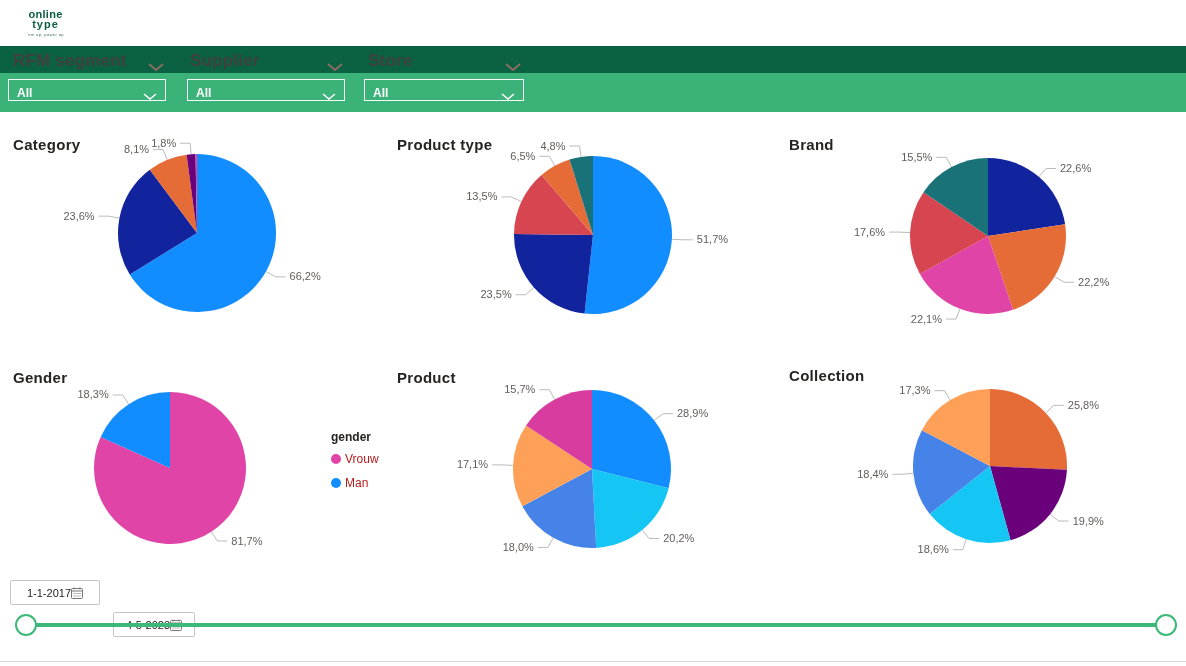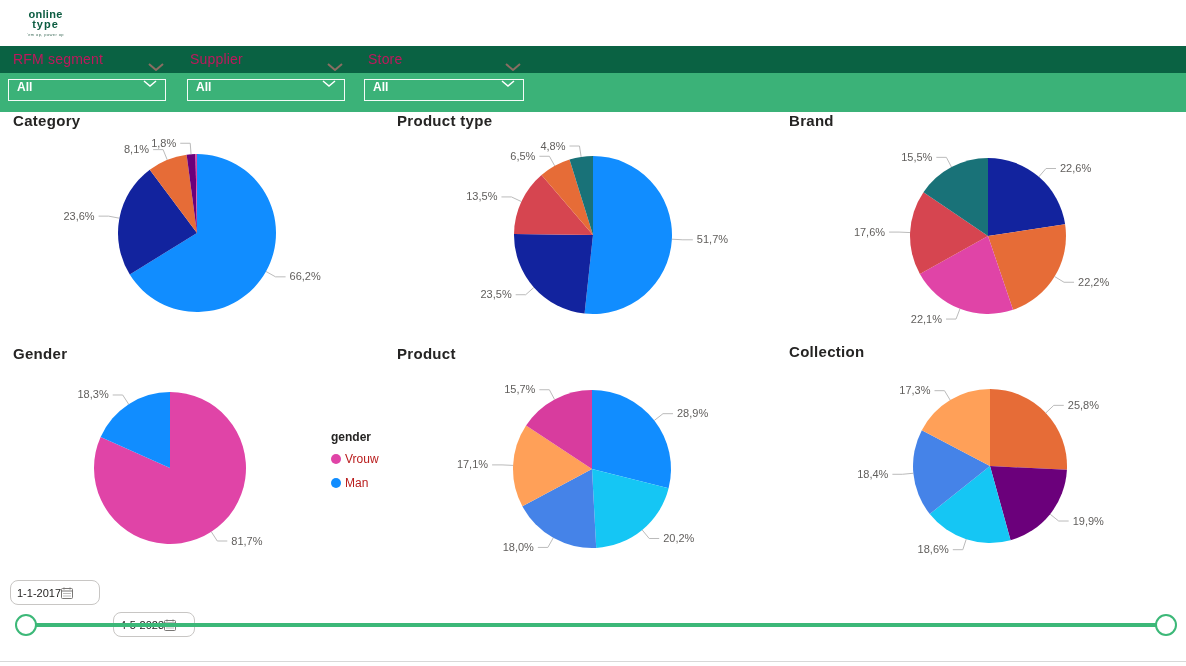--- a/index.html
+++ b/index.html
@@ -9,41 +9,41 @@
 
   
   .logo { position:absolute; left:27px; top:9px; text-align:center; color:#0C5C41; font-weight:bold; }
   .logo .l1 { font-size:11px; letter-spacing:0.3px; line-height:10px; }
   .logo .l2 { font-size:11px; letter-spacing:1px; line-height:10px; }
   .logo .tag { font-size:4px; font-weight:normal; letter-spacing:0.4px; margin-top:3px; color:#44705f; white-space:nowrap; }
 
   
   .bar-dark { position:absolute; left:0; top:46px; width:1186px; height:27px; background:#0A6243; }
   .bar-green { position:absolute; left:0; top:73px; width:1186px; height:39px; background:#3BB278; }
-  .flabel { position:absolute; top:51px; color:#be185d; font-size:14px; font-weight:normal; letter-spacing:0.2px; }
+  .flabel { position:absolute; top:51px; color:#404040; font-size:17px; font-weight:bold; letter-spacing:0.2px; }
   .fchev { position:absolute; top:57px; color:#8A6D62; }
   .dropdown { position:absolute; top:79px; height:22px; border:1px solid rgba(255,255,255,0.95);
-              display:flex; align-items:flex-start; justify-content:space-between; padding:0 8px; cursor:pointer;gap:21px; }
+              display:flex; align-items:flex-end; justify-content:space-between; padding:0 8px; cursor:pointer;gap:21px; }
   .dropdown .val { color:#fff; font-size:12px; font-weight:bold; }
   .dropdown .dchev { color:#fff; display:flex; }
 
   
-  .chart-title { position:absolute; color:#252423; font-size:15px; font-weight:bold; letter-spacing:0.3px; }
+  .chart-title { position:absolute; color:#252423; font-size:15px; font-weight:bold; letter-spacing:0.3px;margin-top:24px; }
 
   .chart-svg { position:absolute; }
 
   
   .legend { position:absolute; left:331px; top:430px; }
   .legend .ltitle { font-size:12px; font-weight:bold; color:#252423; margin-bottom:8px; }
   .legend .litem { display:flex; align-items:center; margin-bottom:10px; font-size:12px; color:#b91c1c; }
   .legend .dot { width:10px; height:10px; border-radius:50%; margin-right:4px; }
 
   
-  .datebox { position:absolute; top:580px; height:25px; background:#fff; border:1px solid #C8C6C4; border-radius:8px;
-             display:flex; align-items:center; justify-content:flex-start; padding:0 6px; }
+  .datebox { position:absolute; top:580px; height:25px; background:#fff; border:1px solid #C8C6C4; border-radius:2px;
+             display:flex; align-items:center; justify-content:center; padding:0 6px; }
   .datebox .dval { font-size:11px; color:#252423; }
   .datebox .cal { color:#797775; display:flex; }
 
   
   .slider-track { position:absolute; left:26px; top:623px; width:1140px; height:4px; background:#3CB878; border-radius:2px; cursor:pointer; }
   .thumb { position:absolute; width:22px; height:22px; border-radius:50%; background:#fff; border:2px solid #3CB878; top:614px; cursor:grab; }
   .thumb.left { left:15px; }
   .thumb.right { left:1155px; }
 
   .bottom-line { position:absolute; left:0; top:661px; width:1186px; height:1px; background:#D8D8D8; }

